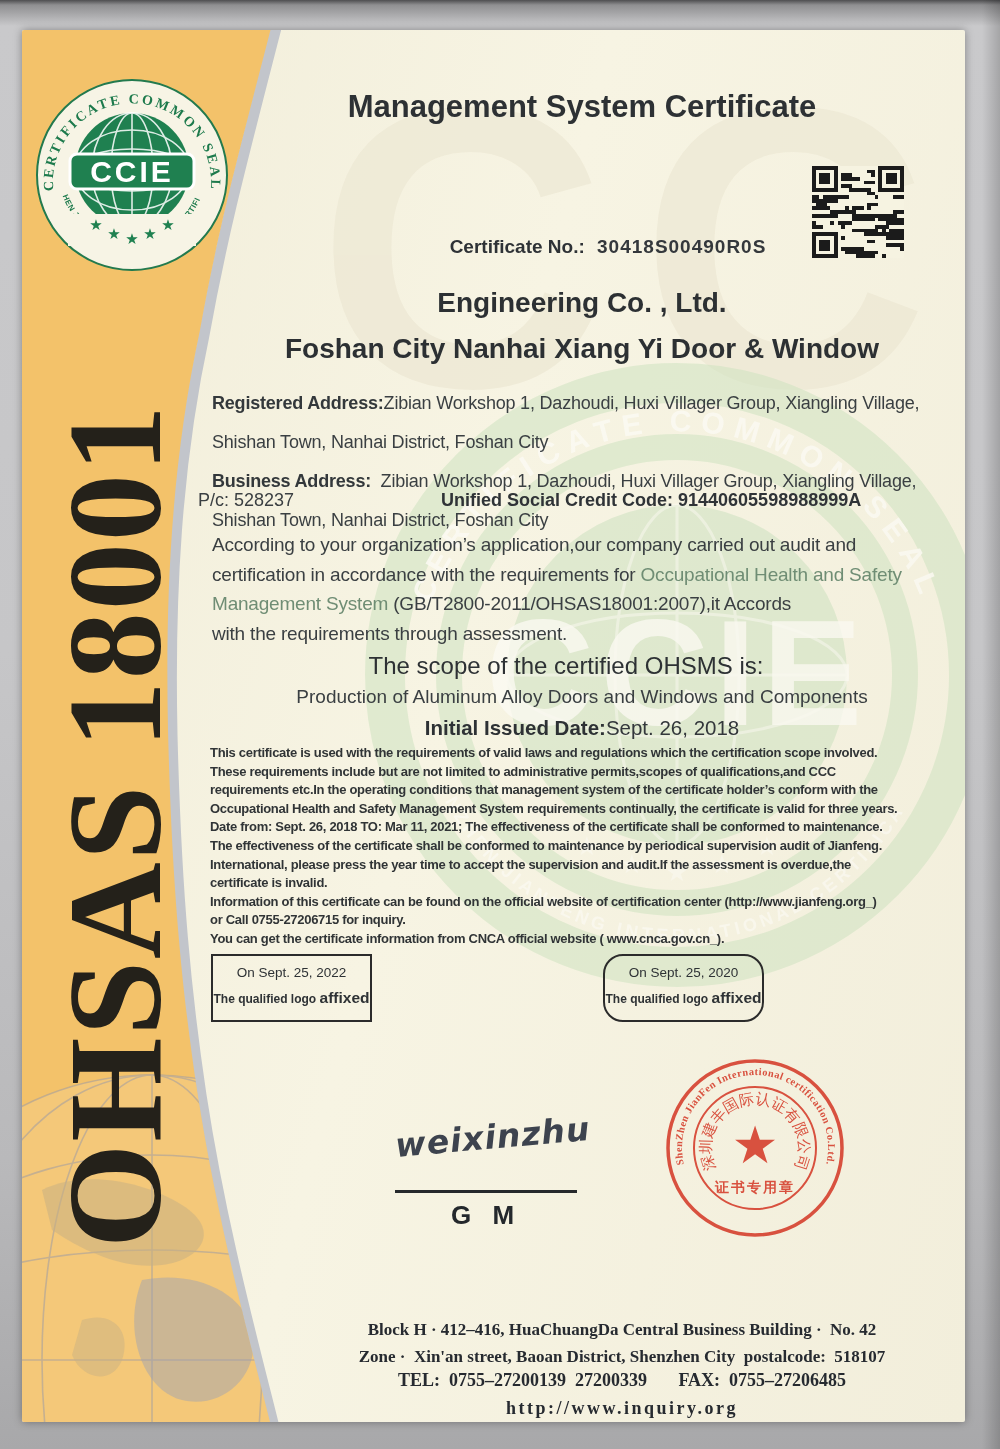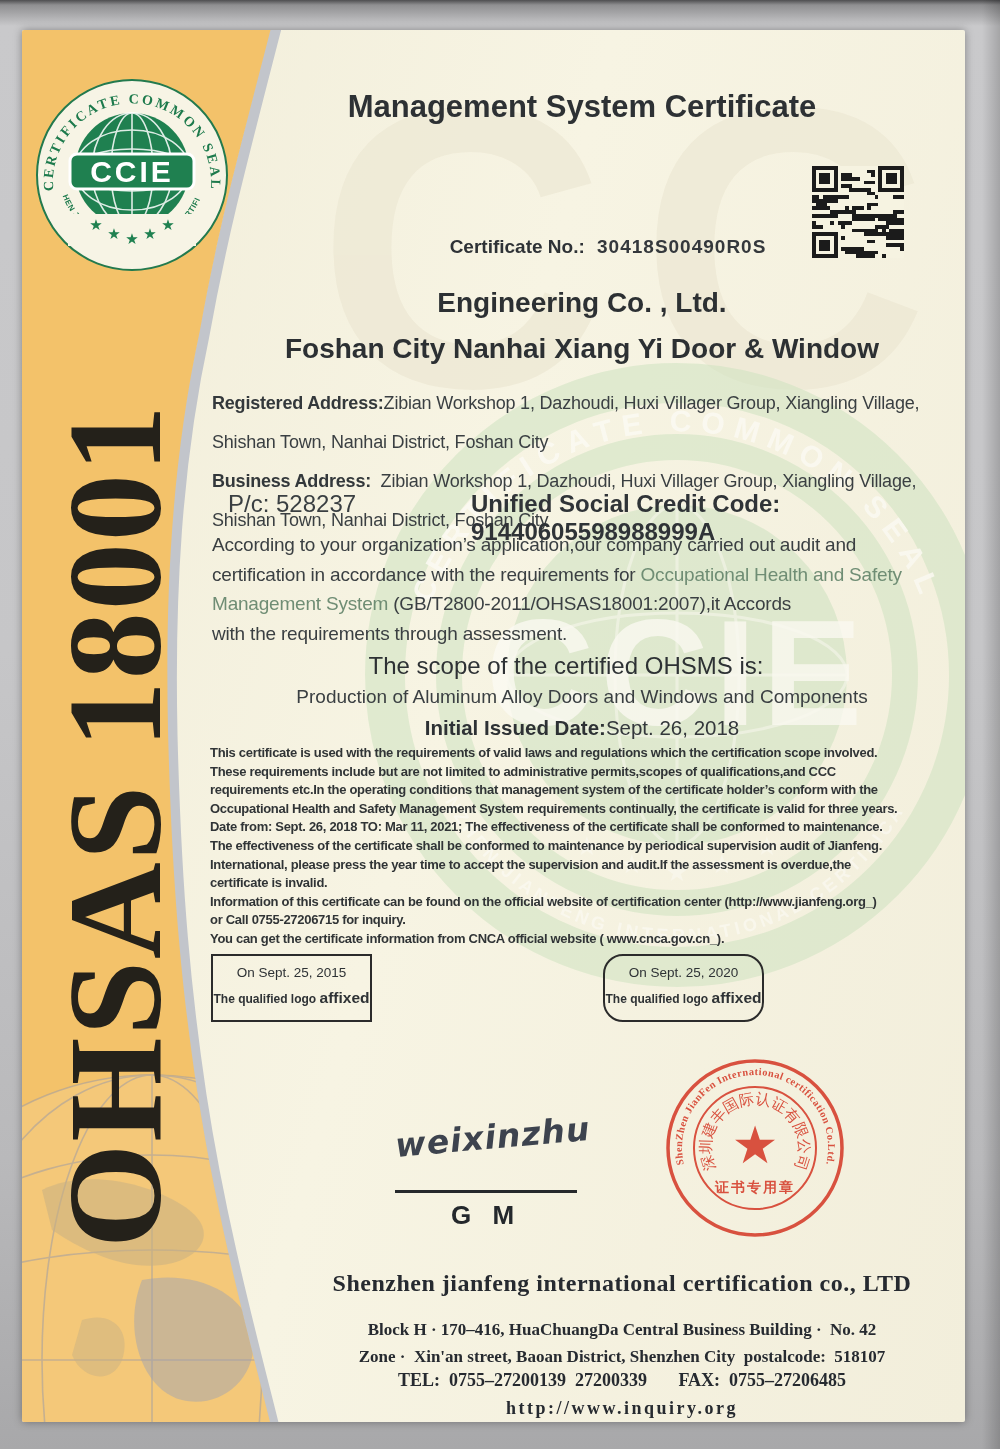--- a/index.html
+++ b/index.html
@@ -30,21 +30,21 @@
     transform:translateX(26px);font-size:19px;color:#2e3236;}
   .certno b{font-weight:bold;}
   .certno .val{letter-spacing:1px;margin-left:7px;font-weight:bold;color:#34383c;}
   .qr{position:absolute;left:790px;top:136px;width:92px;height:92px;z-index:2;background:#f6f3e1;}
   
   .company{position:absolute;left:188px;top:250px;width:744px;text-align:center;
     font-weight:bold;font-size:28px;line-height:46px;color:#2c3033;}
   .addr{position:absolute;left:190px;top:354px;width:762px;font-size:18px;
     line-height:39px;letter-spacing:-.2px;color:#3a3f42;white-space:pre-wrap;}
   .addr b{color:#33383b;}
-  .pcrow{position:absolute;left:206px;top:460px;width:762px;font-size:24px;color:#3a3f42;}
+  .pcrow{position:absolute;left:176px;top:460px;width:762px;font-size:18px;color:#3a3f42;}
   .pcrow .credit{position:absolute;left:243px;top:0;font-weight:bold;color:#2f3337;}
   
   .statement{position:absolute;left:190px;top:500px;width:756px;font-size:19px;
     line-height:29.5px;letter-spacing:-.2px;color:#3a3f42;white-space:pre-wrap;}
   .statement .green{color:#6f8d74;}
   .scope-h{position:absolute;left:172px;top:622px;width:744px;text-align:center;
     font-weight:normal;font-size:24px;color:#2d3134;}
   .scope-t{position:absolute;left:188px;top:656px;width:744px;text-align:center;
     font-size:19px;color:#3a3f42;}
   .issued{position:absolute;left:188px;top:686px;width:744px;text-align:center;
@@ -417,21 +417,21 @@
 Occupational Health and Safety Management System requirements continually, the certificate is valid for three years.
 Date from: Sept. 26, 2018 TO: Mar 11, 2021; The effectiveness of the certificate shall be conformed to maintenance.
 The effectiveness of the certificate shall be conformed to maintenance by periodical supervision audit of Jianfeng.
 International, please press the year time to accept the supervision and audit.If the assessment is overdue,the
 certificate is invalid.
 Information of this certificate can be found on the official website of certification center (http://www.jianfeng.org_)
 or Call 0755-27206715 for inquiry.
 You can get the certificate information from CNCA official website ( www.cnca.gov.cn_).</div>
 
       <div class="abox b1">
-        <div class="d">On Sept. 25, 2015</div>
+        <div class="d">On Sept. 25, 2022</div>
         <div class="q"><span>The qualified logo </span><span class="big">affixed</span></div>
       </div>
       <div class="abox b2">
         <div class="d">On Sept. 25, 2020</div>
         <div class="q"><span>The qualified logo </span><span class="big">affixed</span></div>
       </div>
 
       <div class="sig">weixinzhu</div>
       <div class="sigline"></div>
       <div class="gm">G M</div>
@@ -448,21 +448,20 @@
             <textPath href="#stampEn" startOffset="50%" text-anchor="middle">ShenZhen JianFen International certification Co.Ltd.</textPath>
           </text>
           <text font-family="DejaVu Sans, sans-serif" font-size="15" fill="#d6402e">
             <textPath href="#stampCn" startOffset="50%" text-anchor="middle">深圳建丰国际认证有限公司</textPath>
           </text>
           <text x="120" y="135" text-anchor="middle" font-family="DejaVu Sans, sans-serif" font-size="52" fill="#d6402e">★</text>
           <text x="120" y="164" text-anchor="middle" font-family="DejaVu Sans, sans-serif" font-size="14" font-weight="bold" letter-spacing="2" fill="#d6402e">证书专用章</text>
         </g>
       </svg>
 
-      <div class="f-org">Shenzhen jianfeng international certification co., LTD</div>
-      <div class="f-addr"><span>Block H · 170–416, HuaChuangDa Central Business Building ·  No. 42</span>
+      <div class="f-addr"><span>Block H · 412–416, HuaChuangDa Central Business Building ·  No. 42</span>
 <span>Zone ·  Xin'an street, Baoan District, Shenzhen City  postalcode:  518107</span></div>
       <div class="f-tel">TEL:  0755–27200139  27200339       FAX:  0755–27206485</div>
       <div class="f-url">http://www.inquiry.org</div>
 
     </div>
   </div>
 </div>
 
 </body></html>

